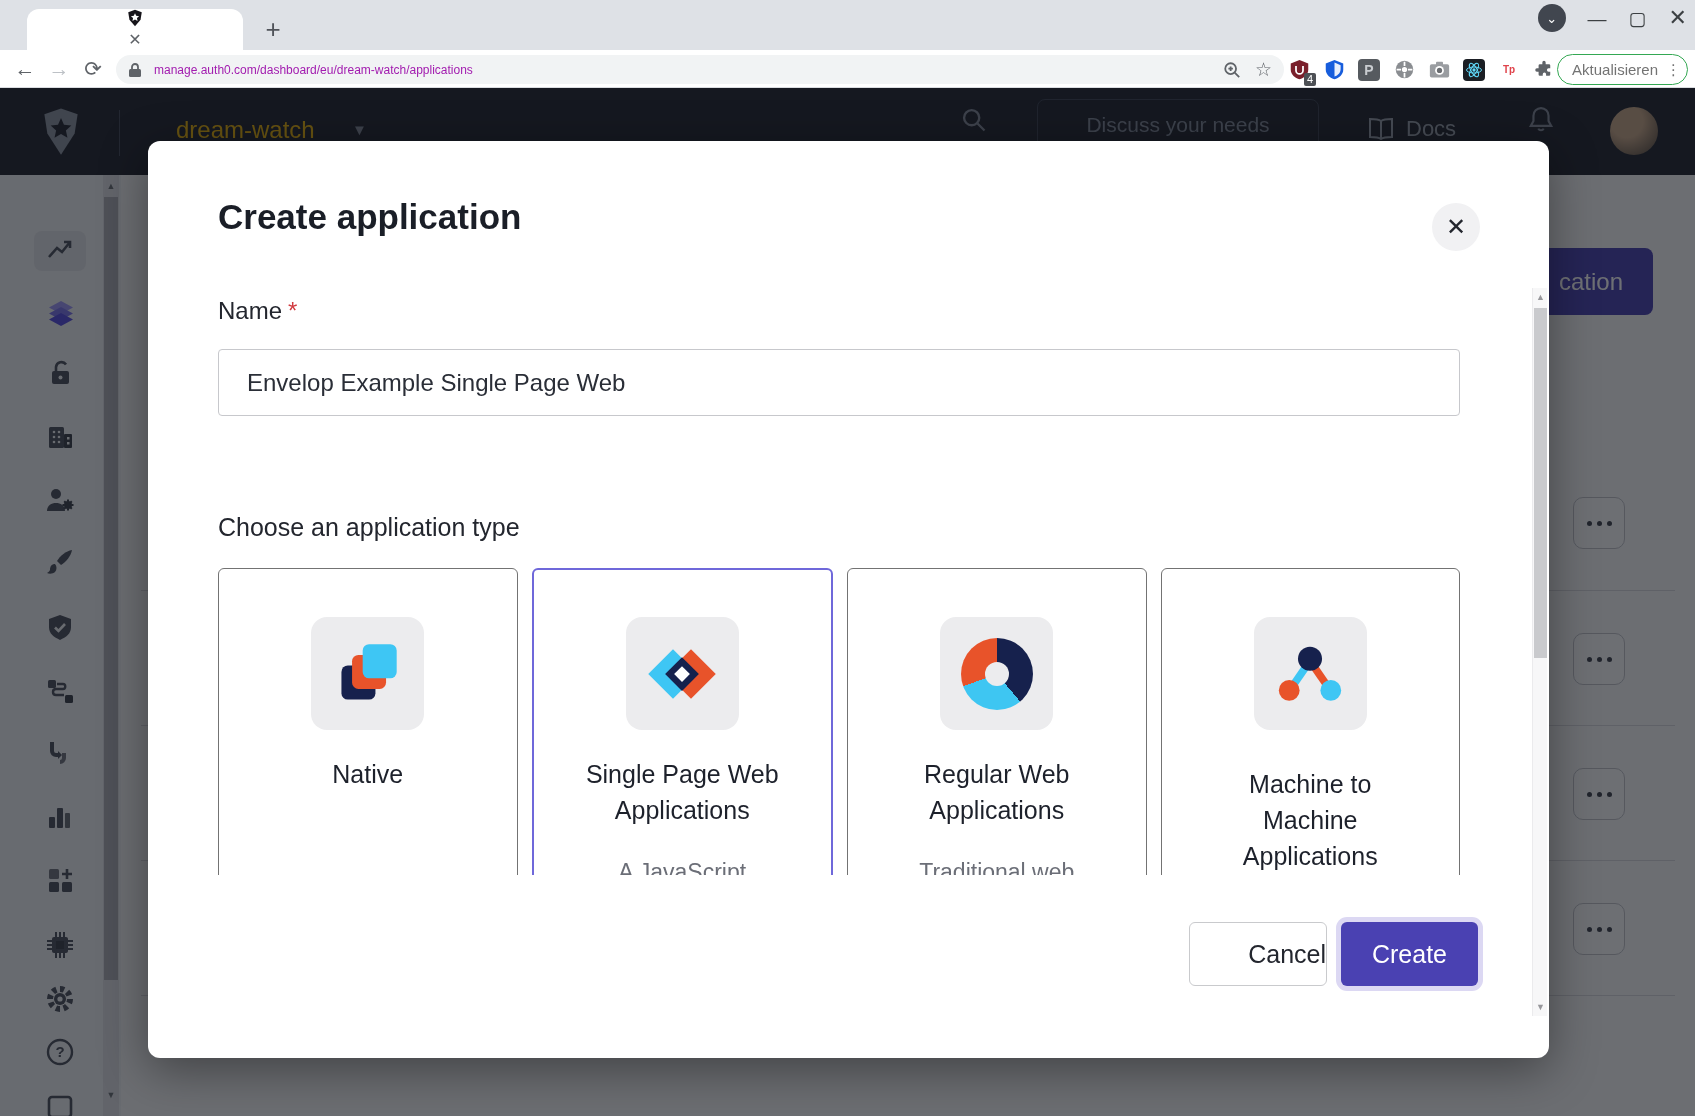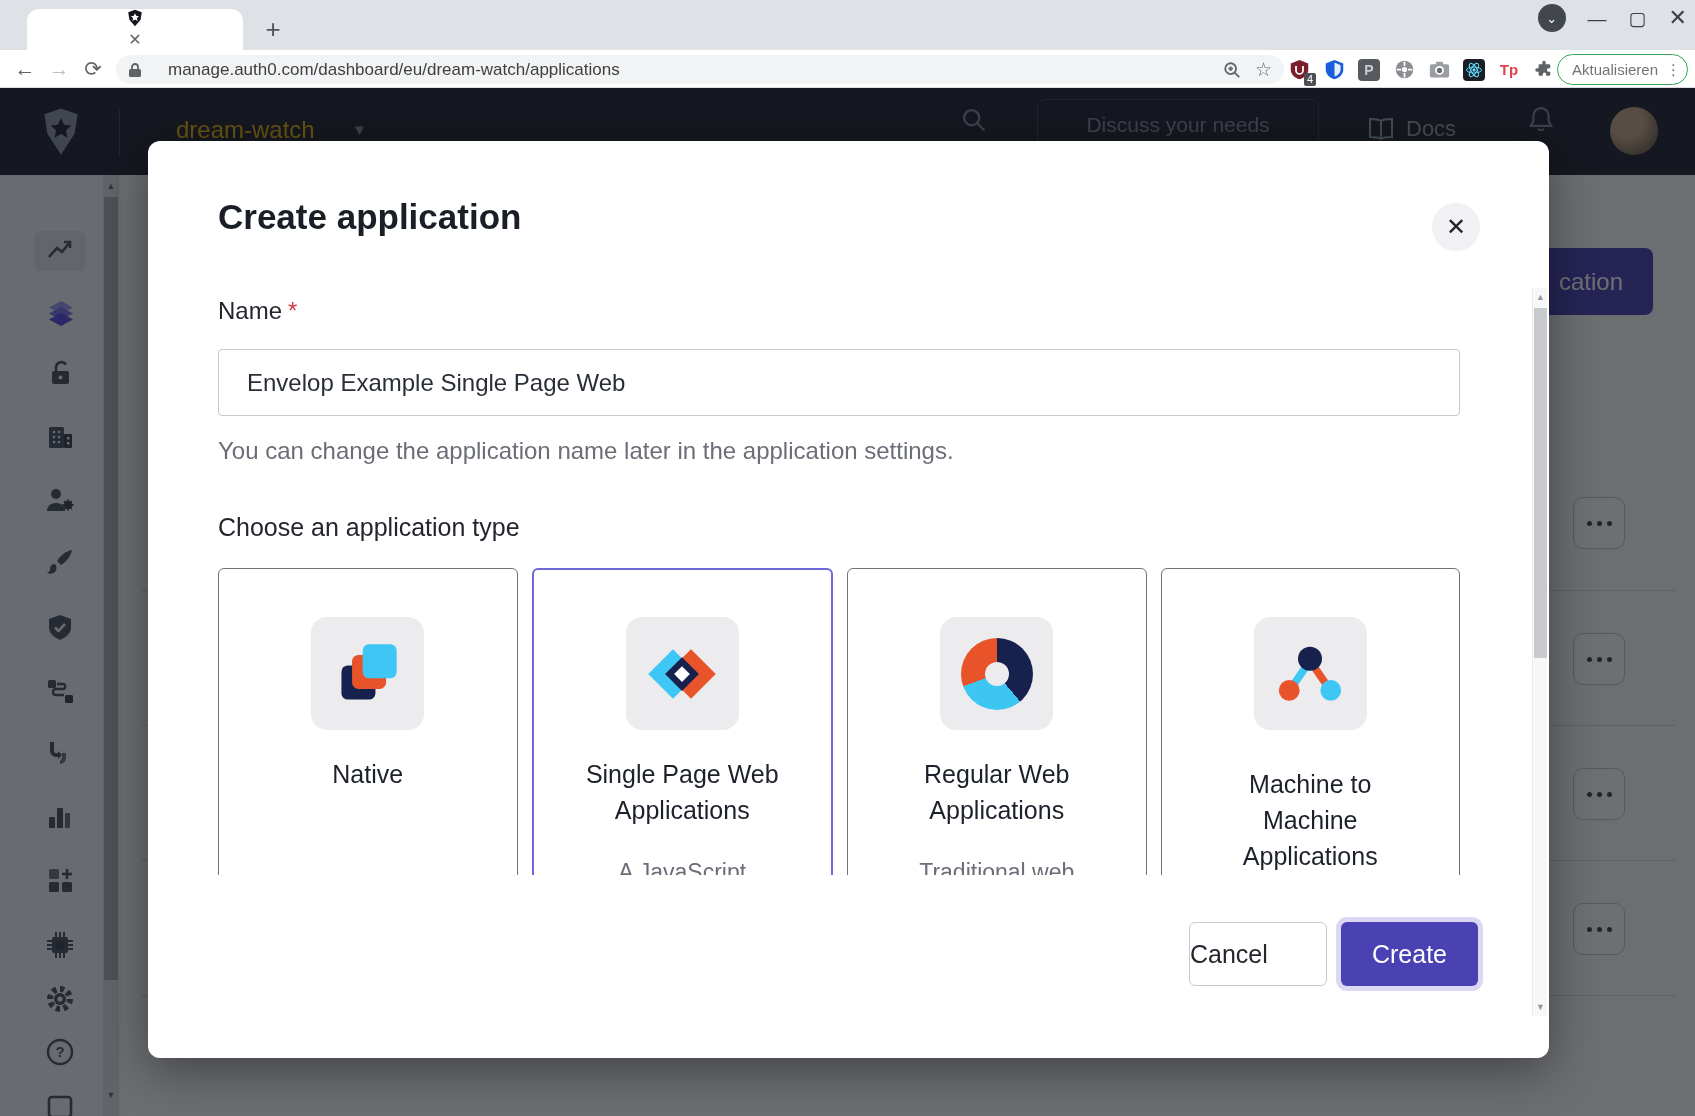--- a/index.html
+++ b/index.html
@@ -24,27 +24,27 @@
   .upd-circle { width:28px; height:28px; border-radius:50%; background:#41464f; color:#fff; font-size:13px;
                 display:flex; align-items:center; justify-content:center; }
   .wc { color:#3c4043; font-size:19px; line-height:1; }
 
   .toolbar { position:absolute; left:0; top:50px; width:1695px; height:38px; background:#fff;
              border-bottom:1px solid #dadce0; display:flex; align-items:center; }
   .nav-ic { font-size:21px; color:#5f6368; width:34px; text-align:center; }
   .nav-ic.disabled { color:#bdc1c6; }
   .urlbar { position:absolute; left:116px; top:5px; width:1168px; height:29px; background:#f1f3f4;
             border-radius:15px; display:flex; align-items:center; padding:0 12px; }
-  .url-text { font-size:17px; color:#404040; margin-left:26px; flex:1; white-space:nowrap; overflow:hidden; }
+  .url-text { font-size:12px; color:#a21caf; margin-left:12px; flex:1; white-space:nowrap; overflow:hidden; }
   .url-right { display:flex; align-items:center; gap:14px; color:#5f6368; }
   .ext-row { position:absolute; left:1288px; top:4px; height:31px; display:flex; align-items:center; gap:13px; }
   .ext { width:22px; height:22px; display:flex; align-items:center; justify-content:center; position:relative; }
   .badge { position:absolute; right:-6px; bottom:-5px; background:#4d5055; color:#fff; font-size:11px;
            padding:0 3px; border-radius:2px; line-height:13px; }
-  .tp { font-size:15px; font-weight:bold; color:#e0434b; }
+  .tp { font-size:10px; font-weight:bold; color:#e0434b; }
   .profile-l { width:26px; height:26px; border-radius:50%; background:#e8552f; color:#fff; font-size:15px;
                font-weight:bold; display:flex; align-items:center; justify-content:center; }
   .update-pill { position:absolute; right:7px; top:4px; height:31px; border:1px solid #34a853; border-radius:16px;
                  display:flex; align-items:center; padding:0 6px 0 14px; gap:8px; background:#fff; }
   .update-pill span { color:#737373; font-size:15px; }
   .kebab { color:#137333; font-size:17px; letter-spacing:0; }
 
   
   .app-header { position:absolute; left:0; top:88px; width:1695px; height:87px; background:#21252f; }
   .hdr-divider { position:absolute; left:119px; top:22px; width:1px; height:46px; background:#444a57; }
@@ -100,21 +100,21 @@
   .card-desc { margin-top:27px; font-size:23px; line-height:34px; color:#6b6e77; text-align:center; max-width:182px; }
   .donut { width:72px; height:72px; border-radius:50%; position:relative;
            background:conic-gradient(#16214d 0deg 140deg, #3ec6f2 140deg 250deg, #e8532a 250deg 360deg); }
   .donut::after { content:""; position:absolute; left:24px; top:24px; width:24px; height:24px; border-radius:50%; background:#ececee; }
   .modal-scroll { position:absolute; left:1384px; top:147px; width:15px; height:728px; background:#f7f7f8;
                   border-left:1px solid #ebebed; }
   .modal-thumb { position:absolute; left:1px; top:20px; width:13px; height:350px; background:#c9cacd; }
   .m-arrow { position:absolute; left:0; width:15px; text-align:center; color:#97979b; font-size:9px; }
   .btn-cancel { position:absolute; left:1041px; top:781px; width:138px; height:64px; background:#fff;
                 border:1px solid #c9cacd; border-radius:6px; font-size:25px; color:#23262e;
-                display:flex; align-items:center; justify-content:flex-start; }
+                display:flex; align-items:center; justify-content:flex-end; }
   .btn-create { position:absolute; left:1193px; top:781px; width:137px; height:64px; background:#4a41b2;
                 border:none; border-radius:6px; font-size:25px; color:#fff;
                 box-shadow:0 0 0 5px #dcd8f3; display:flex; align-items:center; justify-content:center; }
   svg { display:block; }
 </style>
 </head>
 <body>
 
 <div class="screen">
 
@@ -413,21 +413,20 @@
   <div class="overlay"></div>
 
   <div class="modal">
     <div class="modal-title">Create application</div>
     <div class="modal-close">✕</div>
 
     <div class="name-row">
       <span>Name</span><span class="req">*</span>
     </div>
     <input class="name-input" type="text" value="Envelop Example Single Page Web" style="">
-    <div class="helper">You can change the application name later in the application settings.</div>
 
     <div class="choose">Choose an application type</div>
 
     <div class="cards">
       <div class="card">
         <div class="tile">
           <svg width="68" height="68" viewBox="0 0 64 64">
               <rect x="7" y="24" width="32" height="32" rx="6" fill="#16214d"></rect>
               <rect x="17" y="14" width="32" height="32" rx="6" fill="#e8532a"></rect>
               <rect x="27" y="4" width="32" height="32" rx="6" fill="#3ec6f4"></rect>

